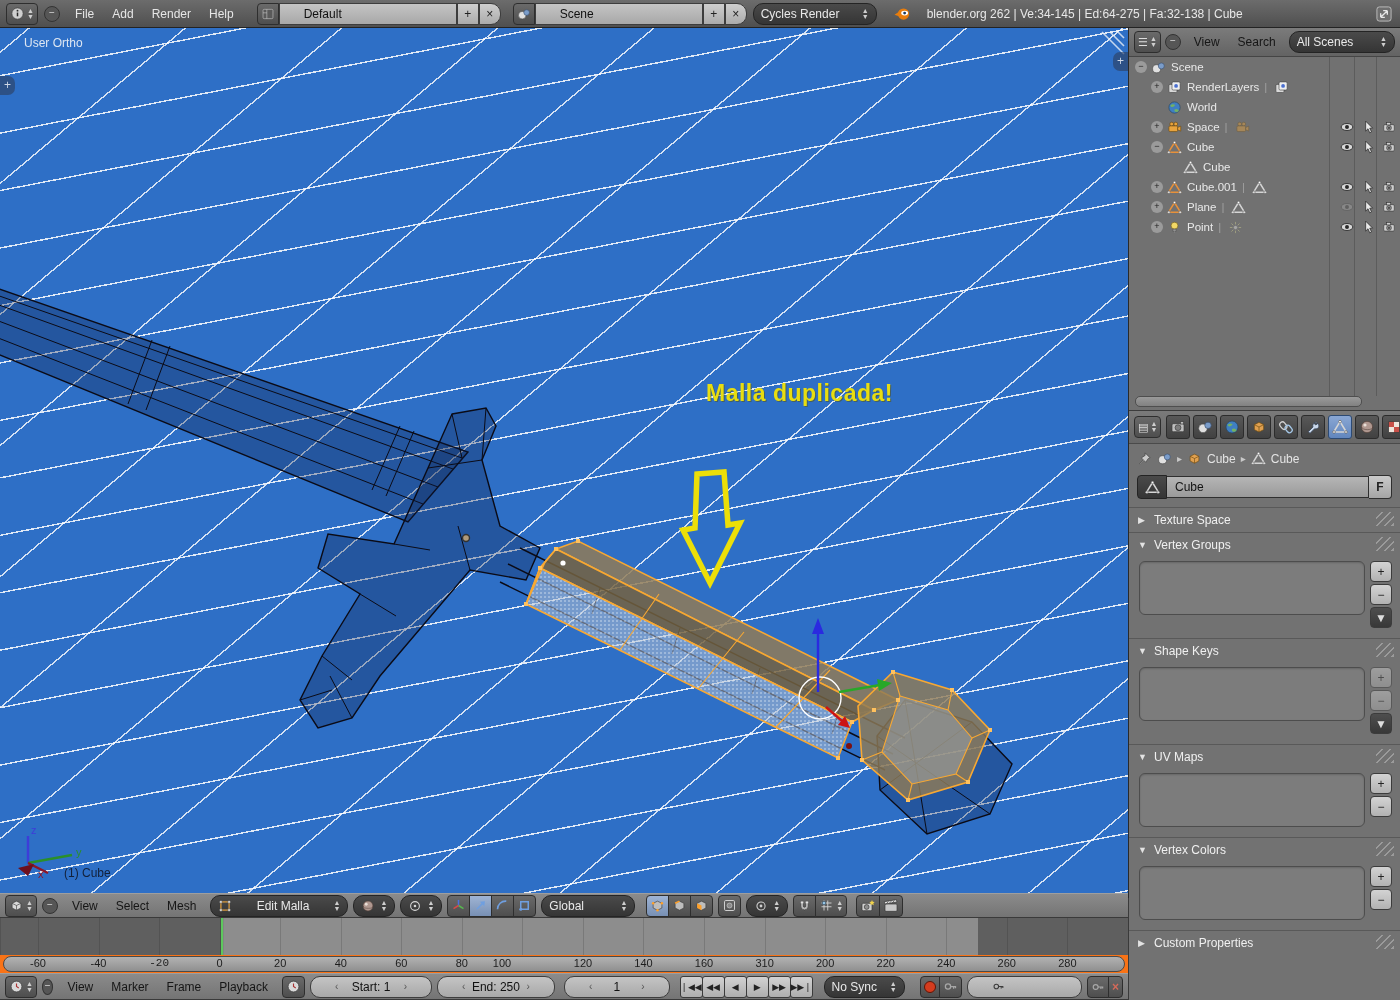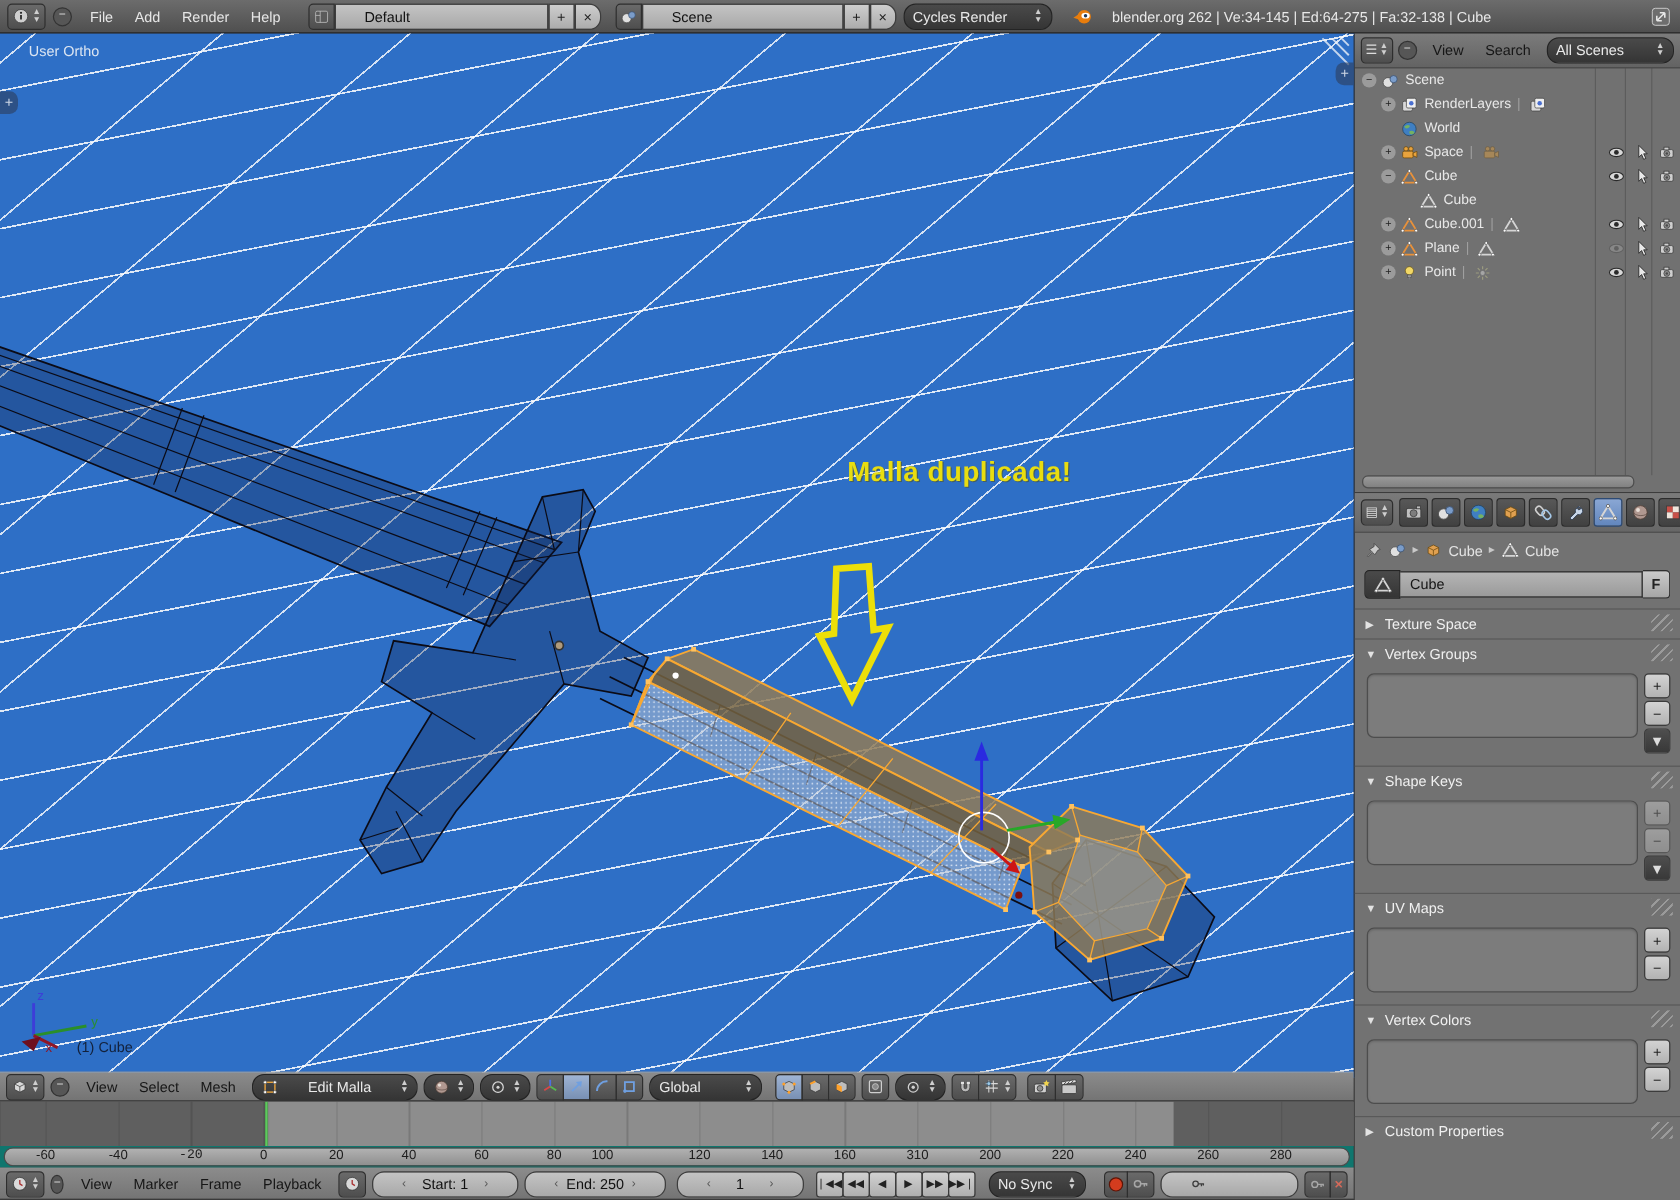--- a/index.html
+++ b/index.html
@@ -57,21 +57,21 @@
   .playbtn{width:21px;height:20px;background:linear-gradient(#d2d2d2,#aeaeae);border:1px solid #3b3b3b;
       color:#222;font-size:9px;display:flex;align-items:center;justify-content:center;border-radius:3px;margin-left:-1px;}
   
   #tl-band{position:absolute;left:0;top:918px;width:1128px;height:37px;background:#8d8d8d;overflow:hidden;}
   #tl-band .vlines{position:absolute;inset:0;
       background:repeating-linear-gradient(90deg, rgba(0,0,0,.14) 0 1px, transparent 1px 60.55px);
       background-position:38px 0;}
   .tl-out{position:absolute;top:0;bottom:0;background:rgba(30,30,30,.42);}
   #tl-out-left{left:0;width:222px;} #tl-out-right{left:978px;right:0;}
   #tl-playhead{position:absolute;left:221px;top:0;bottom:0;width:2px;background:#5dc85d;box-shadow:0 0 1px #1c4a1c;}
-  #tl-ruler{position:absolute;left:0;top:955px;width:1128px;height:18px;background:#0f766e;}
+  #tl-ruler{position:absolute;left:0;top:955px;width:1128px;height:18px;background:#f97316;}
   #tl-ruler .pill{position:absolute;left:3px;right:3px;top:1px;bottom:1px;border-radius:8px;
       background:linear-gradient(#b2b2b2,#8f8f8f);border:1px solid #4a4a4a;}
   .ruler-num{position:absolute;top:2px;transform:translateX(-50%);color:#1d1d1d;font-size:11px;}
   
   #outliner{position:absolute;left:1129px;top:28px;width:271px;height:382px;background:#717171;overflow:hidden;}
   #ol-head{height:29px;background:linear-gradient(#7b7b7b,#636363);border-bottom:1px solid #454545;
       display:flex;align-items:center;padding:0 5px;gap:4px;box-sizing:border-box;}
   #ol-rows{position:relative;}
   .ol-row{height:20px;display:flex;align-items:center;color:#e8e8e8;position:relative;font-size:11.5px;}
   .ol-expand{width:12px;height:12px;border-radius:50%;background:#9b9b9b;color:#222;font-size:9px;

